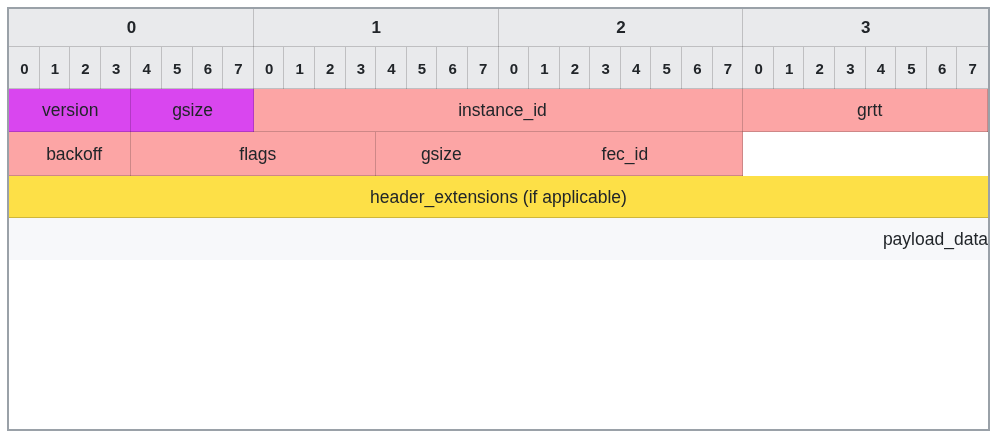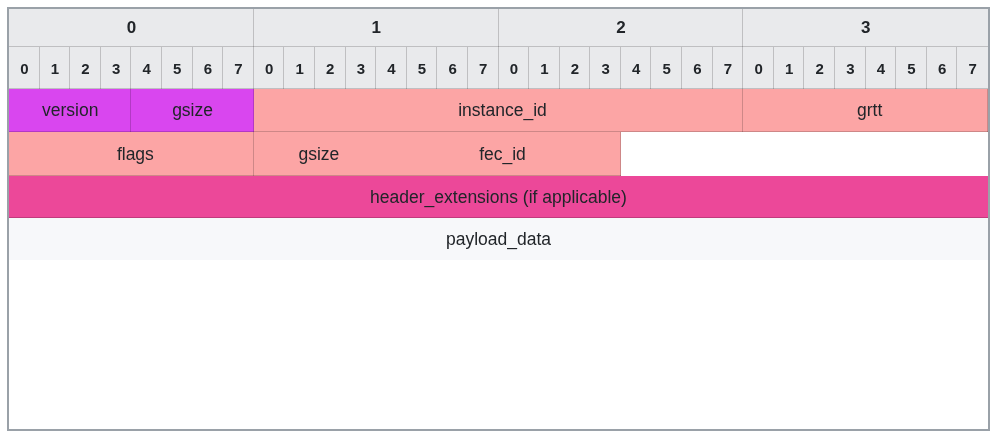--- a/index.html
+++ b/index.html
@@ -26,28 +26,28 @@
   }
   .lastcol { box-shadow: inset 0 -1px 0 rgba(0,0,0,0.18); }
   .sp4  { grid-column: span 4; }
   .sp8  { grid-column: span 8; }
   .sp16 { grid-column: span 16; }
   .sp32 { grid-column: span 32; }
   .byte { background: #e9eaec; font-weight: bold; font-size: 17px; }
   .bit  { background: #e9eaec; font-weight: bold; font-size: 15px; }
   .dark  { background: #d946ef; }
   .light { background: #fca5a5; padding-left: 8px; }
-  .pink  { background: #ec4899; }
+  .pink  { background: #fde047; }
   .field { font-size: 17.5px; }
   .payload {
     background: #f7f8fa; position: relative; box-shadow: none;
   }
   .payload-label {
     position: absolute; top: 11px; left: 0; width: 100%;
-    text-align: center; font-size: 17.5px;
+    text-align: right; font-size: 17.5px;
   }
   .payload-dots {
     position: absolute; top: 88px; left: 0; width: 100%;
     text-align: center; font-size: 17px; font-weight: bold; letter-spacing: 1px;
   }
 </style>
 </head>
 <body>
 
 <div class="frame">
@@ -93,20 +93,21 @@
     <div class="cell bit">5</div>
     <div class="cell bit">6</div>
     <div class="cell bit lastcol">7</div>
 
     <div class="cell field dark sp4">version</div>
     <div class="cell field dark sp4">gsize</div>
 
 
     <div class="cell field light sp16">instance_id</div>
     <div class="cell field light sp8">grtt</div>
+    <div class="cell field light sp4">backoff</div>
     <div class="cell field light sp8">flags</div>
 
     <div class="cell field light sp4 lastcol">gsize</div>
     <div class="cell field light sp8">fec_id</div>
 
     <div class="cell field pink sp32 lastcol">header_extensions (if applicable)</div>
 
     <div class="cell payload sp32">
       <span class="payload-label">payload_data</span>
       <span class="payload-dots">...</span>

